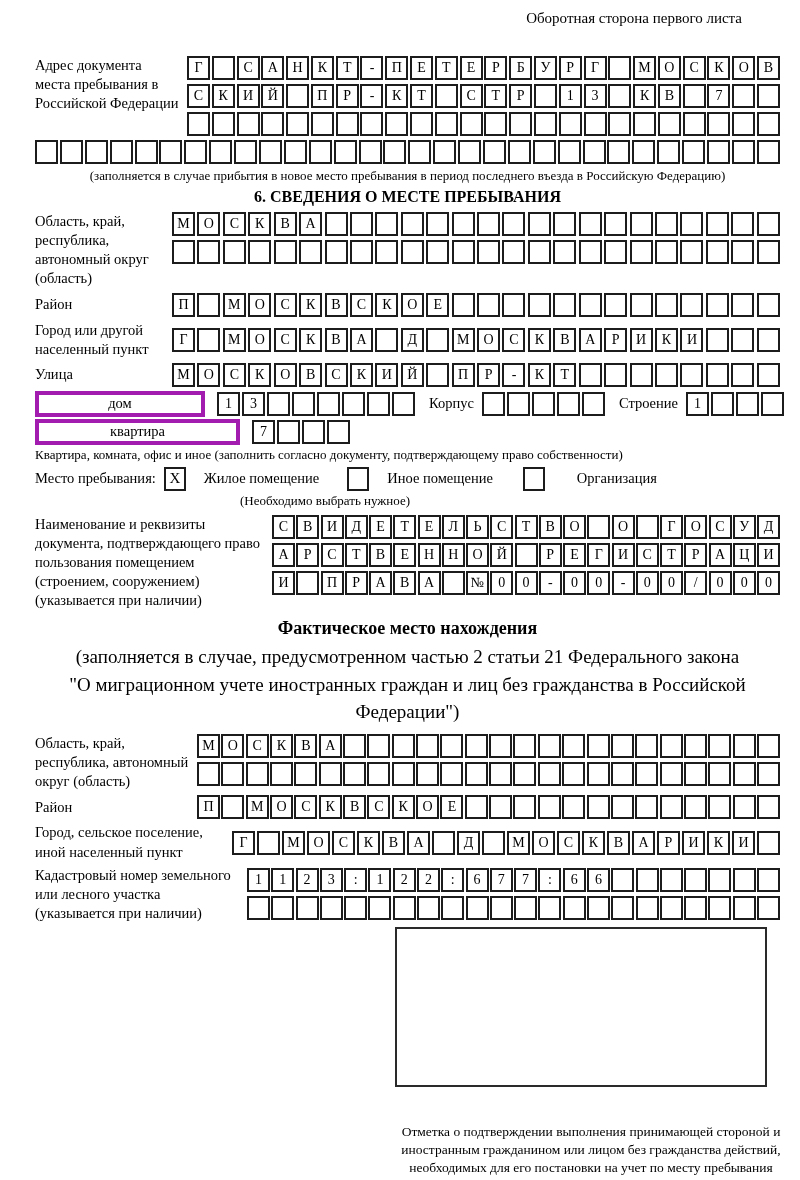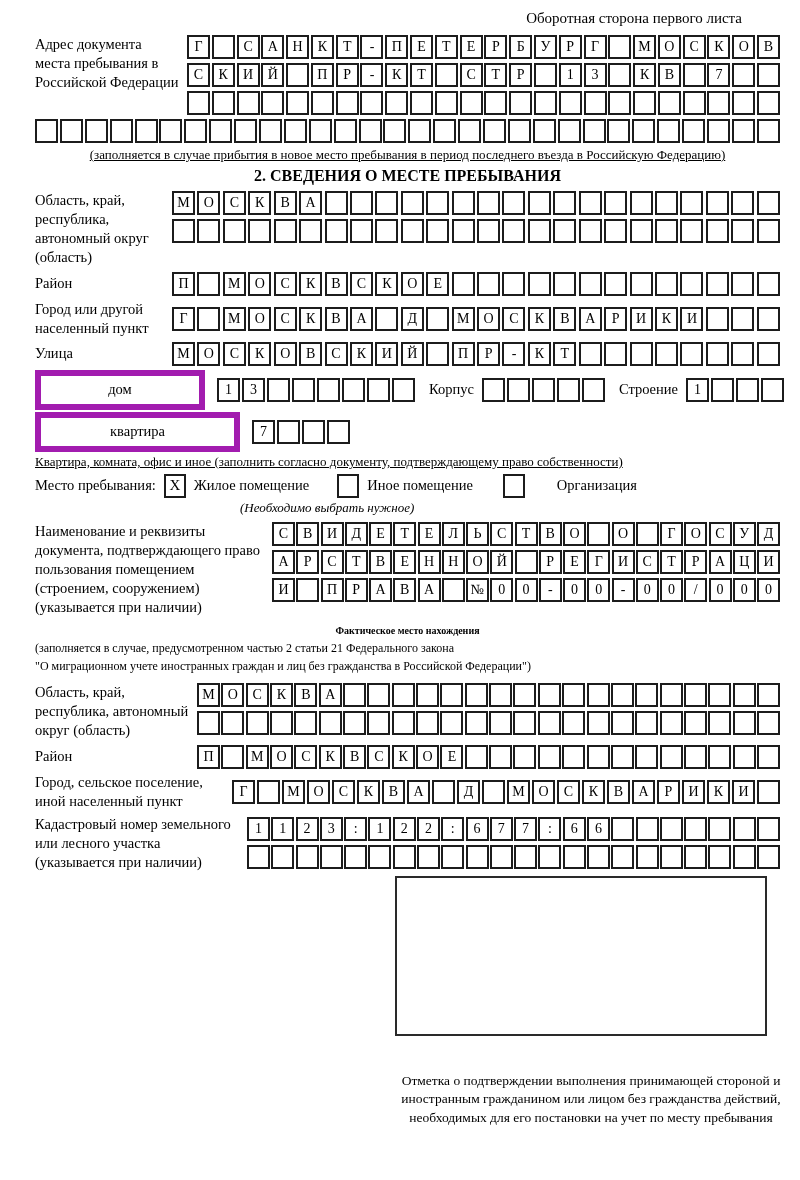--- a/index.html
+++ b/index.html
@@ -3,61 +3,61 @@
 <meta charset="utf-8">
 <style>
   * { margin:0; padding:0; box-sizing:border-box; }
   html,body { background:#ffffff; }
   body {
     width:800px; height:1180px; overflow:hidden;
     font-family:"Liberation Serif", serif; color:#000;
   }
   .page { padding:10px 20px 0 35px; }
 
-  .header-note { text-align:right; font-size:15px; padding-right:38px; margin-bottom:8px; }
+  .header-note { text-align:right; font-size:15px; padding-right:38px; margin-bottom:29px; }
 
   .frow { display:flex; margin-bottom:4px; }
   .frow.vcenter { align-items:center; }
   .label { font-size:14.5px; line-height:1.32; flex:none; padding-right:8px; }
   .w150 { width:152px; } .w135 { width:137px; } .w235 { width:237px; }
   .w160 { width:162px; } .w195 { width:197px; } .w210 { width:212px; }
 
   .cellstack { display:flex; flex-direction:column; gap:4px; flex:1; min-width:0; }
   .cellstack > .cellrow { width:100%; flex:none; }
   .cellrow { display:flex; justify-content:space-between; min-width:0; }
   .frow > .cellrow { flex:1; }
   .fullrow { width:100%; margin:2px 0 4px; }
 
   .cell {
     width:23px; height:24px; border:2px solid #1c1c1c; flex:none;
     display:flex; align-items:center; justify-content:center;
     font-size:14px;
   }
 
-  .note { font-size:13px; margin:2px 0 4px;text-decoration:underline; }
+  .note { font-size:13px; margin:2px 0 4px; }
   .center { text-align:center; }
 
   .section-title { text-align:center; font-weight:bold; font-size:16px; margin:4px 0 6px; }
 
   .dom-row { display:flex; align-items:center; margin:2px 0 2px; }
-  .wide-box { border:6px solid #a21caf; height:40px; display:flex; align-items:center; justify-content:center; font-size:14.5px; flex:none; }
+  .wide-box { border:4px solid #a21caf; height:26px; display:flex; align-items:center; justify-content:center; font-size:14.5px; flex:none; }
   .dom-box { width:170px; margin-right:12px; }
   .kv-box  { width:205px; margin-right:12px; }
   .cellgroup { display:flex; gap:2px; flex:none; }
   .inline-label { font-size:14.5px; margin:0 8px 0 14px; }
 
   .mesto-row { display:flex; align-items:center; font-size:14.5px; margin-top:2px; margin-bottom:2px; }
   .checkbox { width:22px; height:24px; border:2px solid #1c1c1c; flex:none;
               display:flex; align-items:center; justify-content:center; font-size:15px; }
-  .cb1 { margin-left:8px; } .optlabel { margin-left:8px; }
+  .cb1 { margin-left:8px; } .optlabel { margin-left:18px; }
   .cb2 { margin-left:28px; } .cb3 { margin-left:30px; } .opt3 { margin-left:32px; }
-  .mesto-note { font-size:13px; margin:0 0 6px 205px;font-style:italic; }
-
-  .fact-title { text-align:center; font-weight:bold; font-size:10px; margin:8px 0 4px; }
-  .fact-note { text-align:left; font-size:12px; line-height:1.45; }
+  .mesto-note { font-size:13px; margin:0 0 6px 205px; }
+
+  .fact-title { text-align:center; font-weight:bold; font-size:18px; margin:8px 0 4px; }
+  .fact-note { text-align:center; font-size:19px; line-height:1.45; }
   .fact-note.last { margin-bottom:8px; }
 
   .stamp-wrap { margin-left:360px; width:392px; margin-top:4px; }
   .stamp-box { width:372px; height:160px; border:2px solid #2a2a2a; margin-bottom:5px; }
   .stamp-note { font-size:13.5px; text-align:center; line-height:1.35; width:392px;margin-top:36px; }
 </style>
 </head>
 <body>
 
 <div class="page">
@@ -174,21 +174,21 @@
       <span class="cell"></span>
       <span class="cell"></span>
       <span class="cell"></span>
       <span class="cell"></span>
       <span class="cell"></span>
       <span class="cell"></span>
       <span class="cell"></span>
     </div>
   <div class="note center">(заполняется в случае прибытия в новое место пребывания в период последнего въезда в Российскую Федерацию)</div>
 
-  <div class="section-title">2. СВЕДЕНИЯ О МЕСТЕ ПРЕБЫВАНИЯ</div>
+  <div class="section-title">6. СВЕДЕНИЯ О МЕСТЕ ПРЕБЫВАНИЯ</div>
 
   <div class="frow">
     <div class="label w135">Область, край, республика, автономный округ (область)</div>
     <div class="cellstack">
       <div class="cellrow">
           <span class="cell">М</span>
           <span class="cell">О</span>
           <span class="cell">С</span>
           <span class="cell">К</span>
           <span class="cell">В</span>

